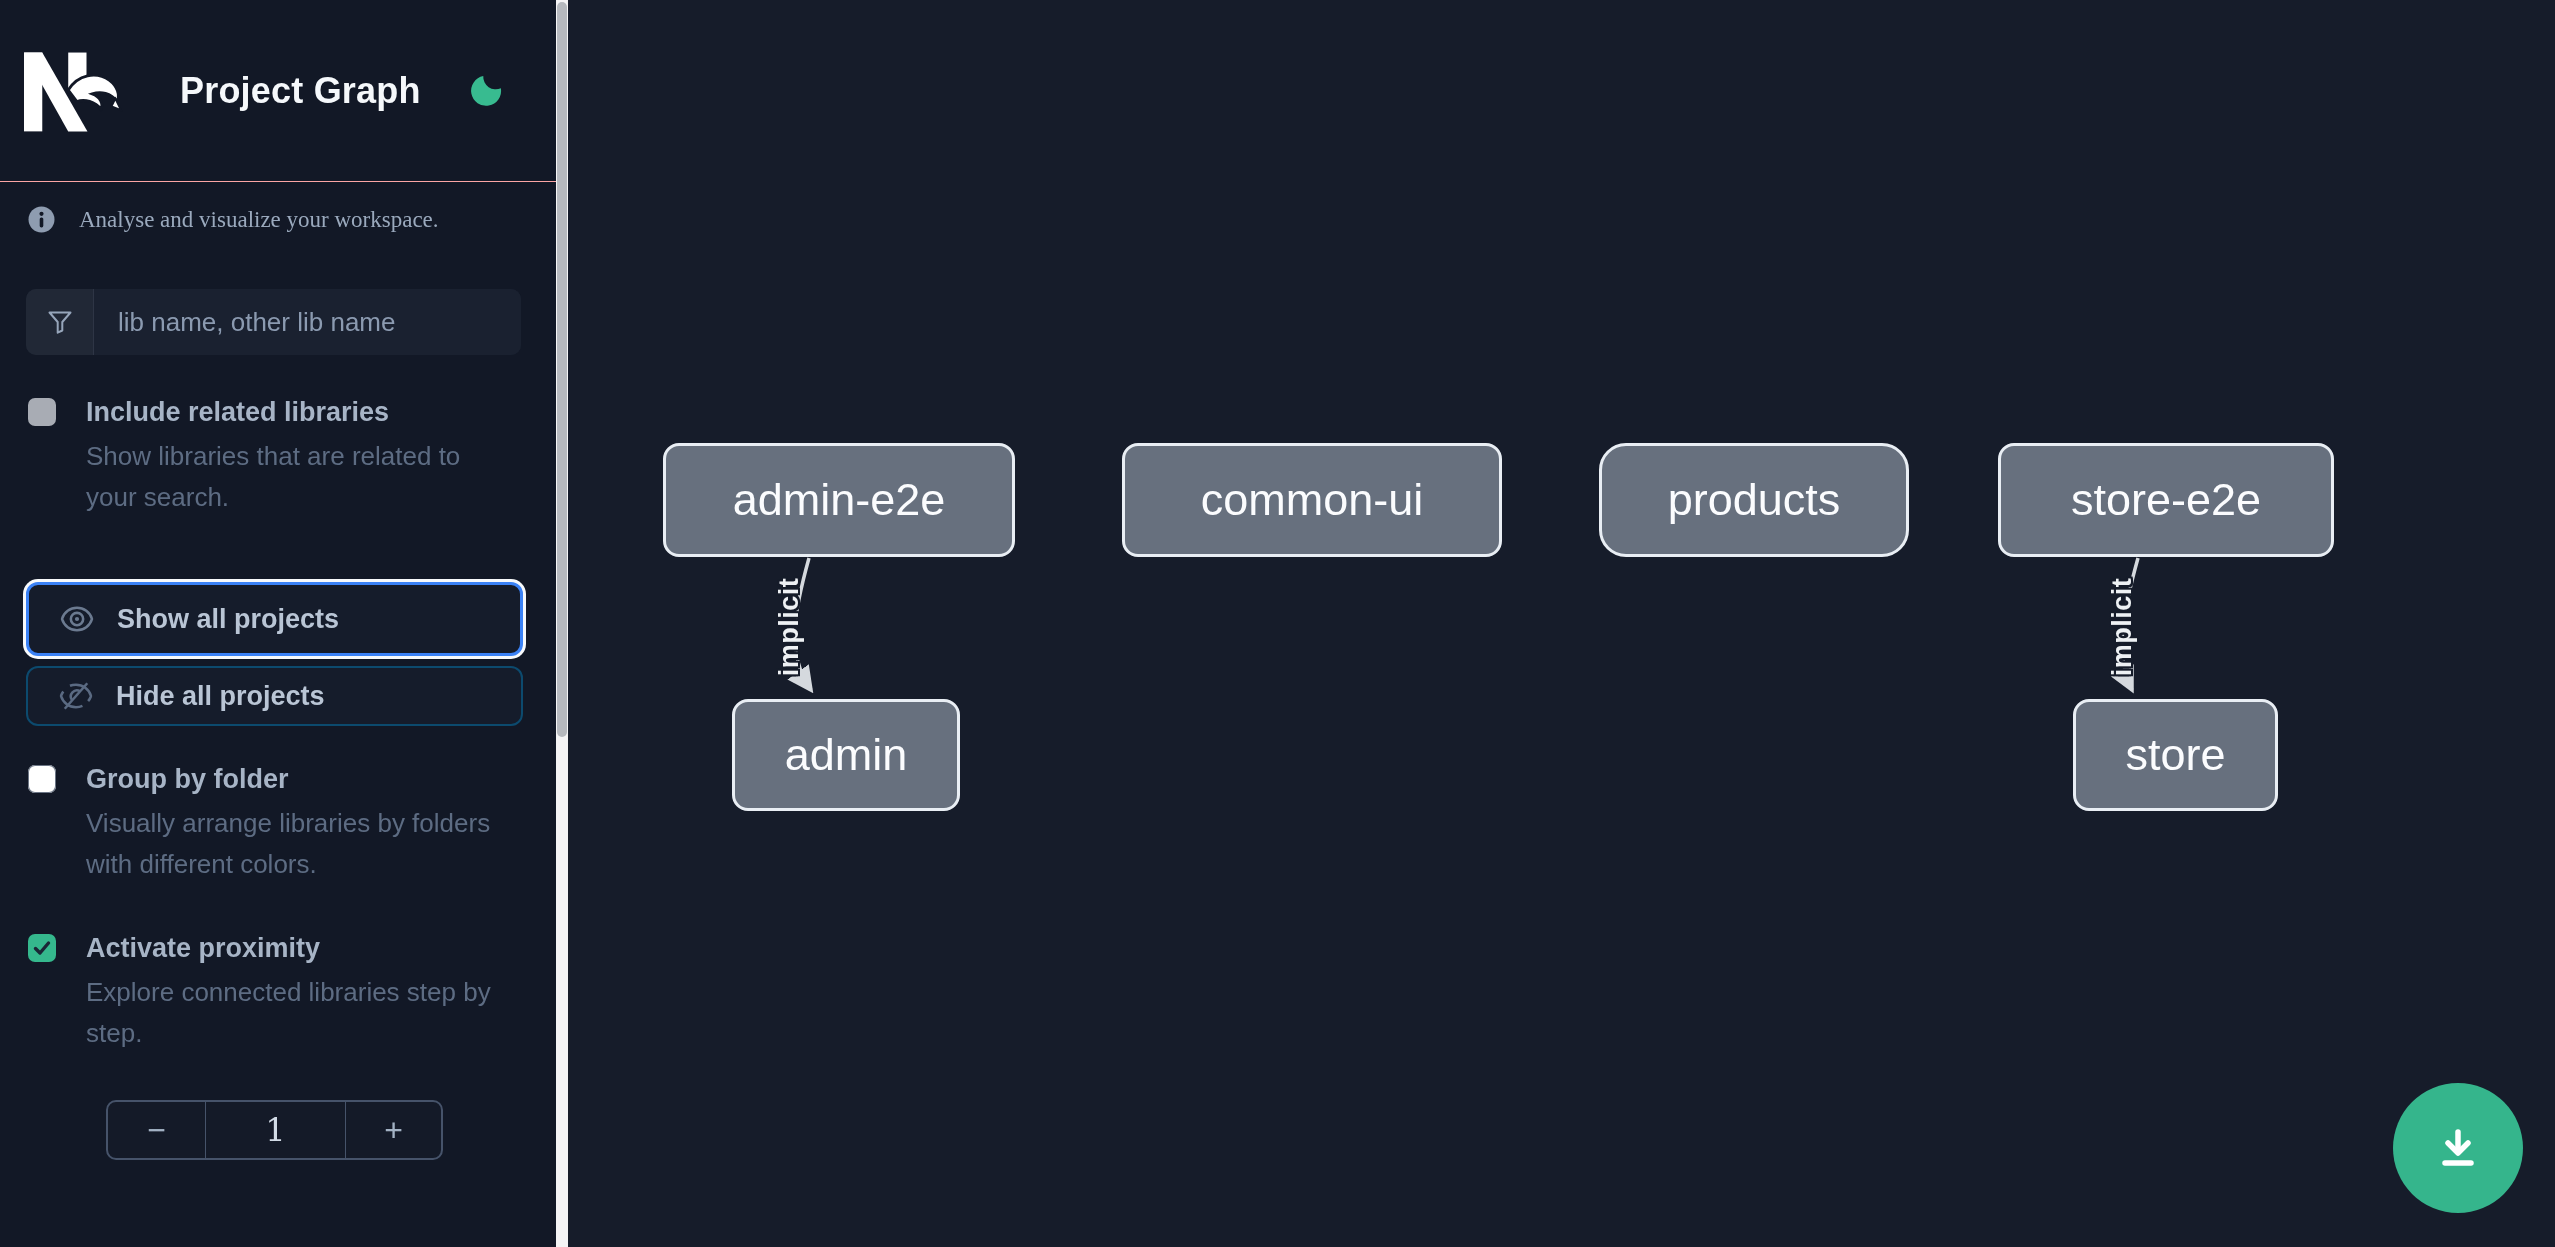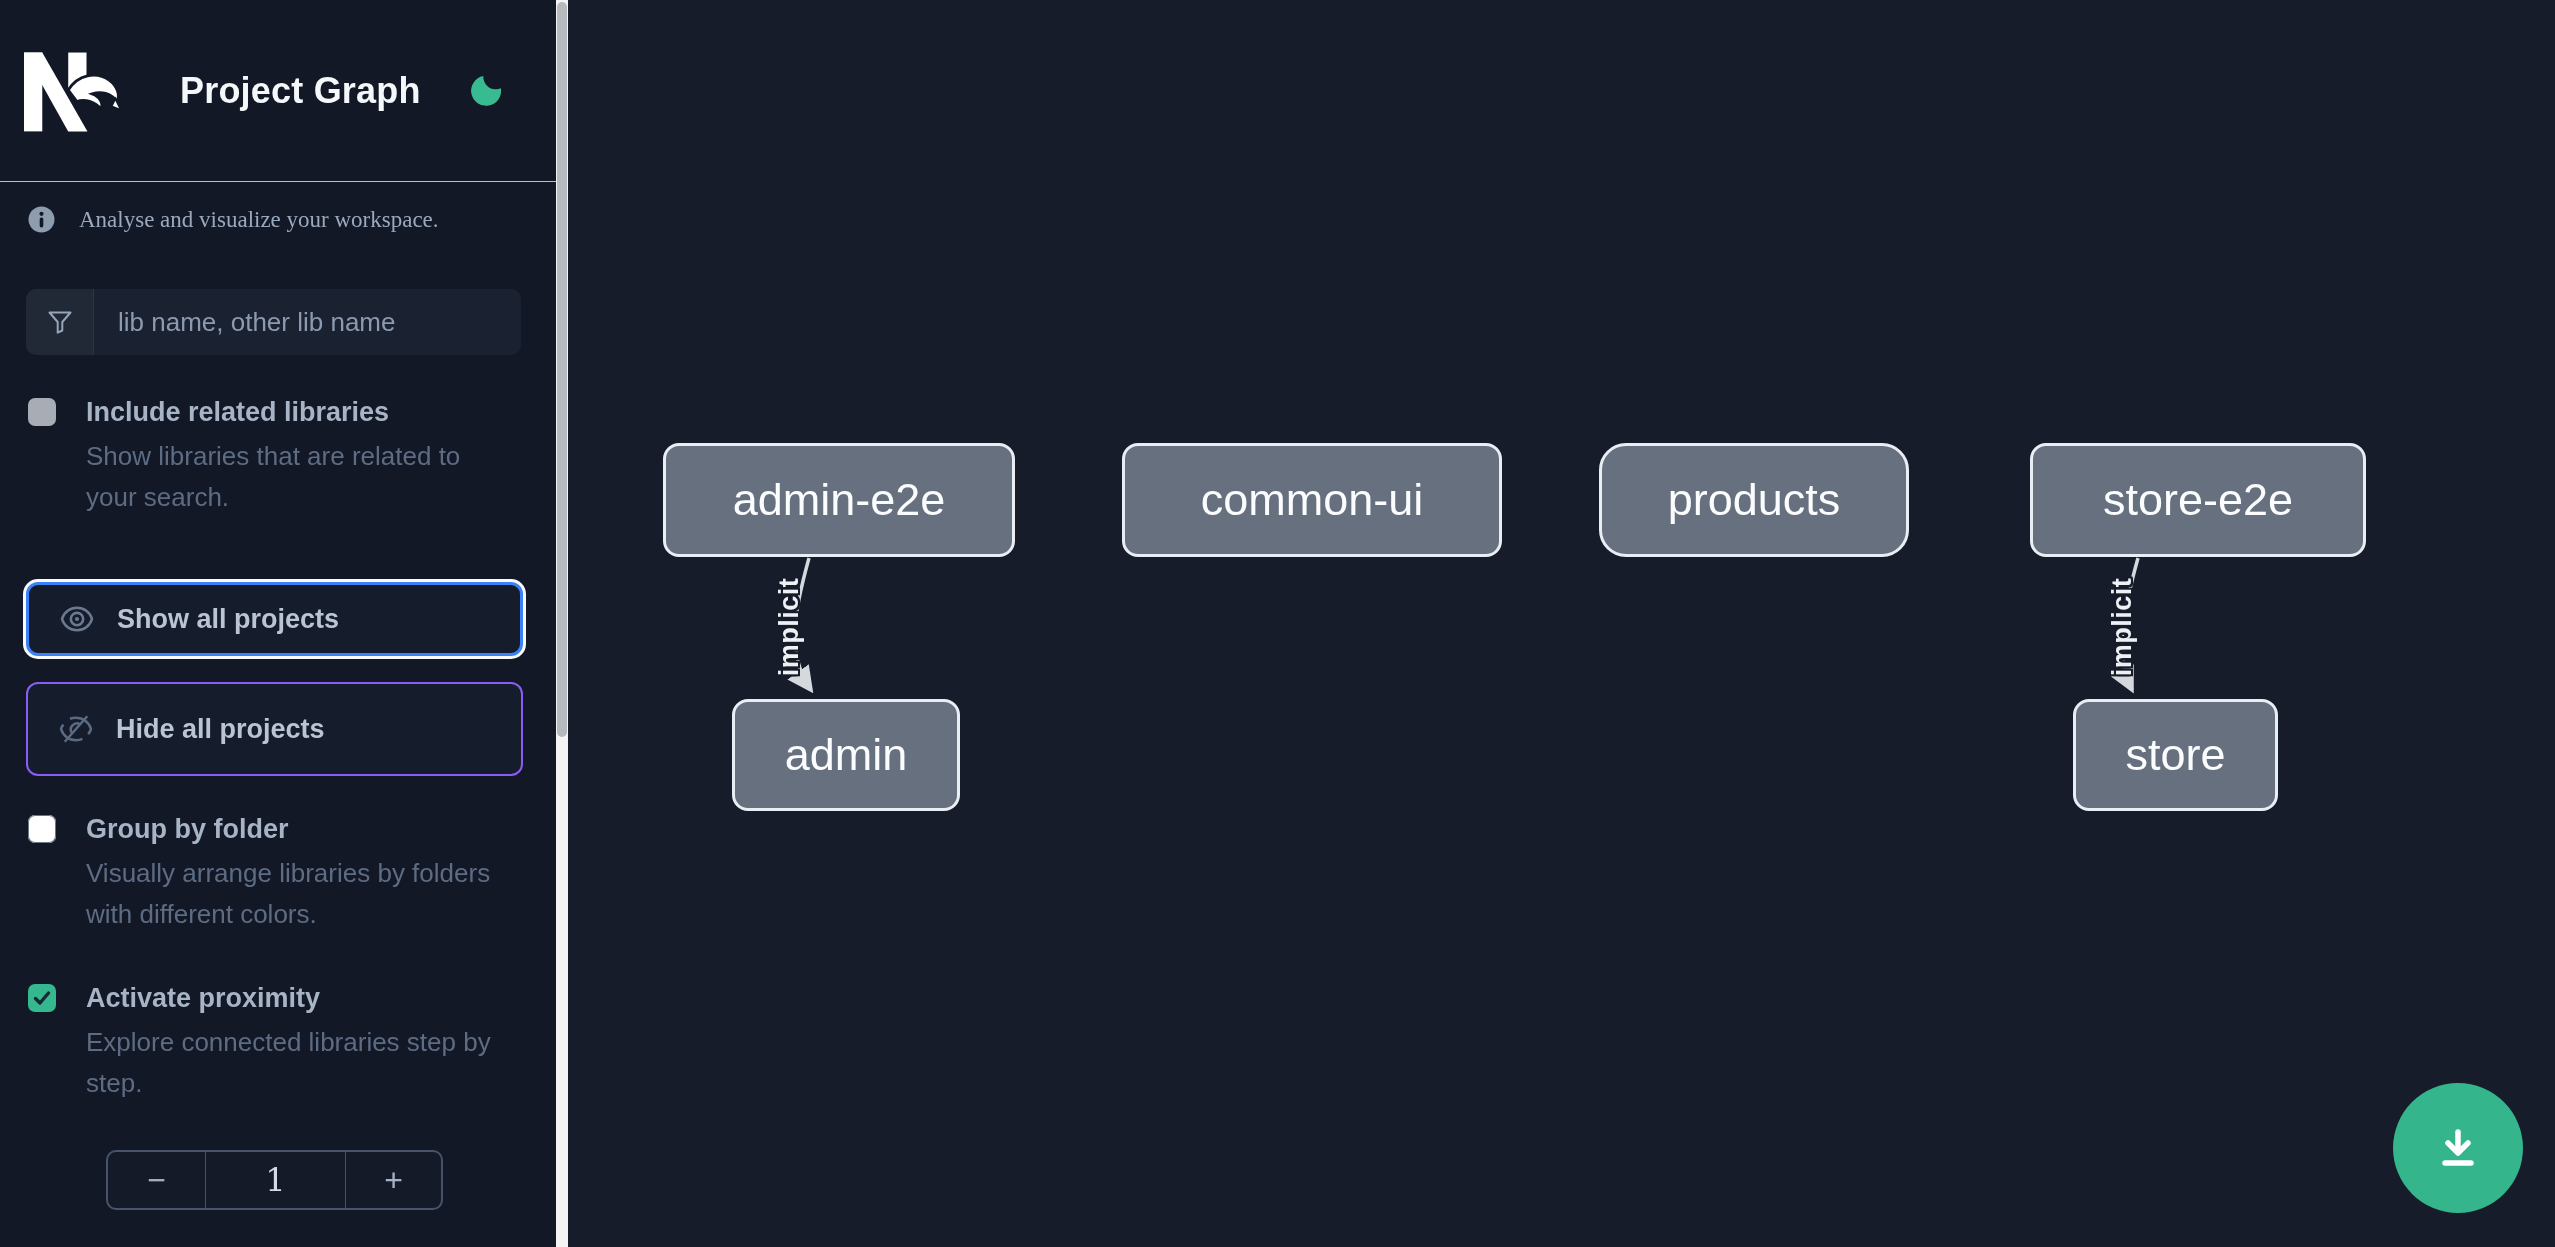--- a/index.html
+++ b/index.html
@@ -41,21 +41,21 @@
 
   .row-include   { margin-top:40px; }
   .row-group     { margin-top:36px; }
   .row-proximity { margin-top:46px; }
 
   .side-btn { display:flex; align-items:center; gap:22px; width:497px; margin-left:26px;
               background:#151c2b; border-radius:12px; padding:0 0 0 30px; cursor:pointer;
               font-family:"Liberation Sans",sans-serif; }
   .btn-show { margin-top:64px; height:74px; border:3px solid #3b82f6;
               box-shadow:0 0 0 3px #f8fafc; }
-  .btn-hide { margin-top:26px; height:94px; border:2px solid #8b5cf6; }
+  .btn-hide { margin-top:10px; height:60px; border:2px solid #0c4a6e; }
   .side-btn .lbl { font-size:27px; font-weight:600; color:#b9c5d5; }
 
   .stepper { display:flex; margin:46px 0 0 106px; width:337px; height:60px;
              border:2px solid #46536a; border-radius:10px; background:#141a28; }
   .stepper .cell { display:flex; align-items:center; justify-content:center; }
   .step-dec { width:98px;  border-right:1px solid #46536a; font-size:32px; color:#a3b2c4; cursor:pointer; }
   .step-val { width:139px; font-size:32px; color:#d2dbe6; font-family:"DejaVu Serif",serif; }
   .step-inc { flex:1;      border-left:1px solid #46536a;  font-size:32px; color:#a3b2c4; cursor:pointer; }
 
   
@@ -192,21 +192,21 @@
       <path d="M 241 558 C 228 605 216 652 243 690" fill="none" stroke="#d5d9de" stroke-width="3.5" marker-end="url(#arrow)"></path>
       <path d="M 1570 558 C 1557 605 1545 652 1564 690" fill="none" stroke="#d5d9de" stroke-width="3.5" marker-end="url(#arrow)"></path>
     </svg>
 
     <div class="edge-label" style="left:221px; top:627px;">implicit</div>
     <div class="edge-label" style="left:1554px; top:627px;">implicit</div>
 
     <div class="gnode" style="left:95px;   top:443px; width:352px; height:114px;">admin-e2e</div>
     <div class="gnode" style="left:554px;  top:443px; width:380px; height:114px;">common-ui</div>
     <div class="gnode" style="left:1031px; top:443px; width:310px; height:114px;border-radius:27px;">products</div>
-    <div class="gnode" style="left:1462px; top:443px; width:336px; height:114px;text-align:right;">store-e2e</div>
+    <div class="gnode" style="left:1430px; top:443px; width:336px; height:114px;text-align:right;">store-e2e</div>
     <div class="gnode" style="left:164px;  top:699px; width:228px; height:112px;">admin</div>
     <div class="gnode" style="left:1505px; top:699px; width:205px; height:112px;">store</div>
 
     <button class="fab">
       <svg width="52" height="52" viewBox="0 0 52 52" fill="none" stroke="#ffffff" stroke-width="5.5" stroke-linecap="round" stroke-linejoin="round">
         <line x1="26" y1="10" x2="26" y2="30"></line>
         <polyline points="16,21 26,31 36,21"></polyline>
         <line x1="13" y1="41" x2="39" y2="41"></line>
       </svg>
     </button>

